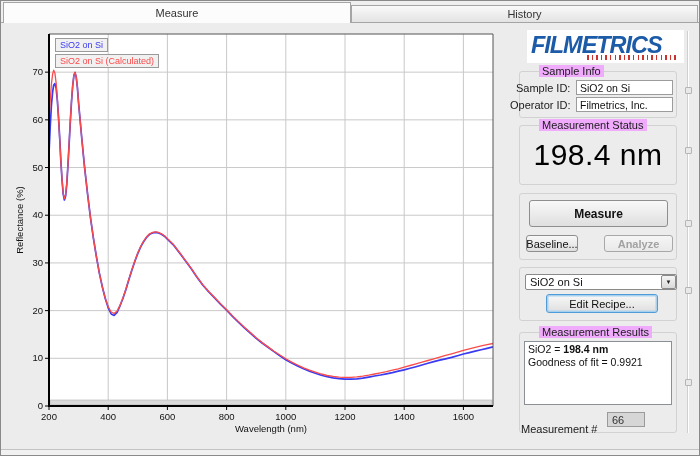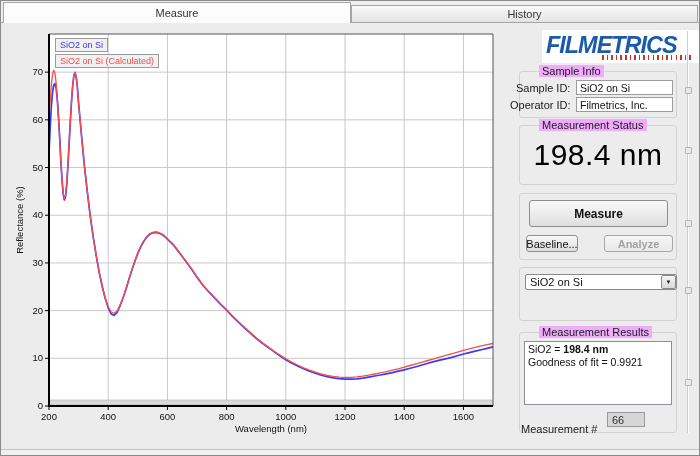--- a/index.html
+++ b/index.html
@@ -13,21 +13,21 @@
   .tab-active { left:2px; top:1px; width:348px; height:21px; background:#fcfcfc;
                 border-bottom:none; z-index:2; }
   .tab-inactive { left:350px; top:4px; width:347px; height:18px;
                   background:linear-gradient(#fafafa,#e3e3e3); }
   .tabline { position:absolute; left:0; top:21px; width:100%; height:1px; background:#a5a5a5; }
   
   .figure { position:absolute; left:8px; top:25px; width:502px; height:420px; background:#ececec; }
   .legend-box { position:absolute; font-size:9px; background:#f1f1f1; border:1px solid #9a9a9a;
                 padding:1px 4px; white-space:nowrap; z-index:3; }
   
-  .logo-box { position:absolute; left:541px; top:29px; width:157px; height:33px; background:#fff; }
+  .logo-box { position:absolute; left:526px; top:29px; width:157px; height:33px; background:#fff; }
   .logo-text { position:absolute; left:4px; top:2px; font-size:23px; font-weight:bold;
                font-style:italic; letter-spacing:-1px; transform:scaleX(1.02); transform-origin:left; }
   .logo-ruler { position:absolute; right:5px; bottom:3px; width:92px; height:5px; }
   .groupbox { position:absolute; border:1px solid #d2d2d2; border-radius:3px; }
   .grouplabel { position:absolute; top:-7px; left:19px; background:#f0abfc; padding:0 3px;
                 font-size:11px; color:#1a1a1a; white-space:nowrap; }
   .fieldlabel { position:absolute; font-size:11px; color:#1a1a1a; }
   .textfield { position:absolute; height:15px; background:#fff; border:1px solid #9c9c9c;
                font-size:10.5px; font-family:"Liberation Sans",sans-serif; color:#111; padding:0 3px; }
   .bigvalue { position:absolute; width:100%; text-align:center; font-size:30px; color:#000;
@@ -148,20 +148,21 @@
   </div>
 
   <div class="groupbox" style="left:518px; top:192px; width:158px; height:67px;"></div>
   <div class="btn btn-measure" style="left:528px; top:199px; width:139px; height:27px;">Measure</div>
   <div class="btn" style="left:525px; top:234px; width:52px; height:17px;">Baseline...</div>
   <div class="btn btn-disabled" style="left:603px; top:234px; width:69px; height:17px;">Analyze</div>
 
   <div class="groupbox" style="left:518px; top:266px; width:158px; height:54px;"></div>
   <div class="combo" style="left:524px; top:273px; width:152px; height:16px;">SiO2 on Si</div>
   <div class="combo-btn" style="left:660px; top:274px; height:14px;">▼</div>
+  <div class="btn btn-focus" style="left:545px; top:293px; width:112px; height:19px;">Edit Recipe...</div>
 
   <div class="groupbox" style="left:518px; top:331px; width:158px; height:101px;">
     <div class="grouplabel">Measurement Results</div>
   </div>
   <div class="listbox" style="left:523px; top:340px; width:148px; height:64px;">
     <div><span>SiO2 = </span><b>198.4 nm</b></div>
     <div>Goodness of fit = 0.9921</div>
   </div>
   <div class="fieldlabel" style="left:520px; top:414px; width:82px;margin-top:8px;">Measurement #</div>
   <div class="grayfield" style="left:606px; top:411px; width:38px; height:15px;">66</div>

